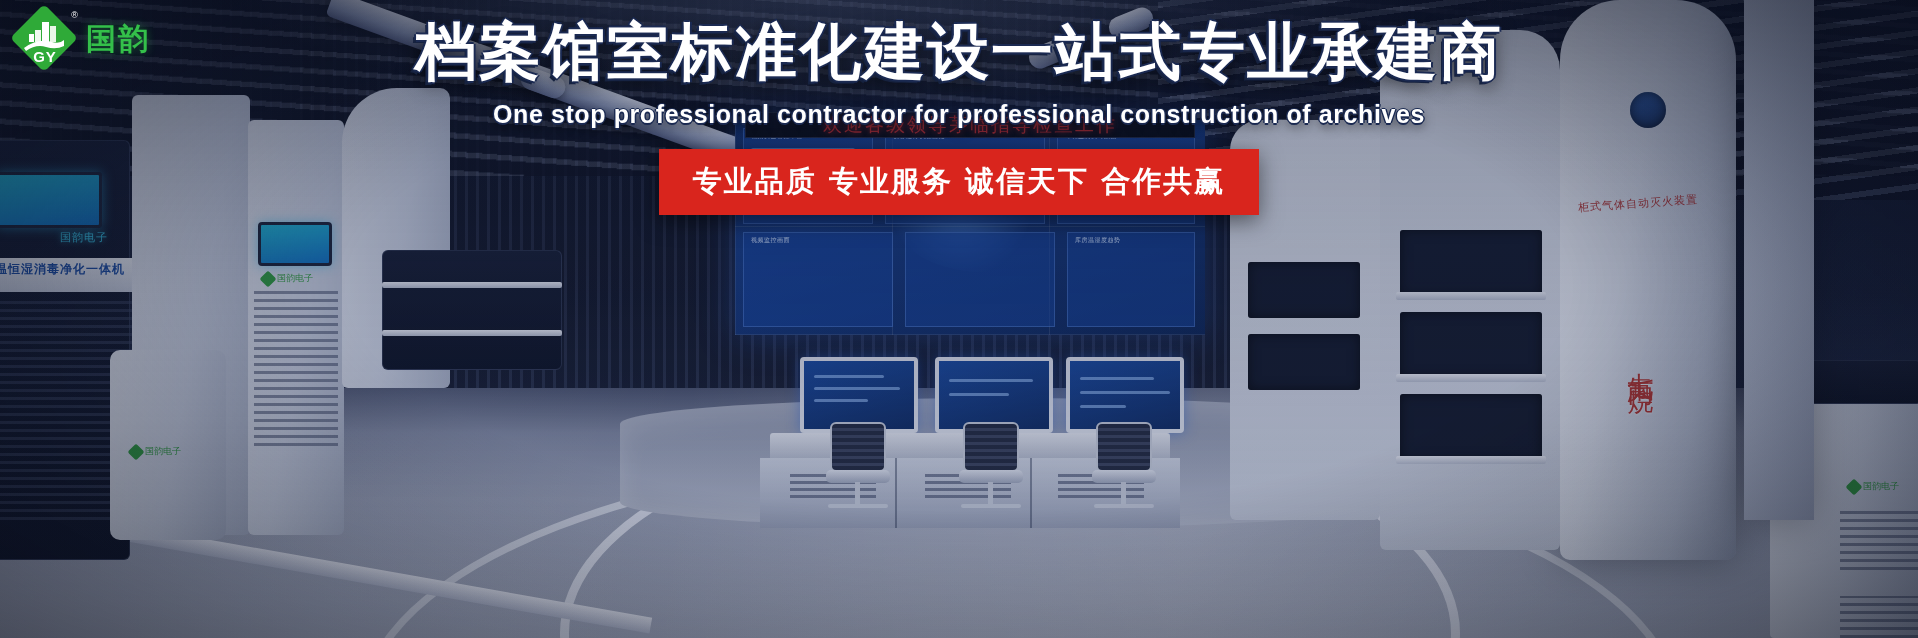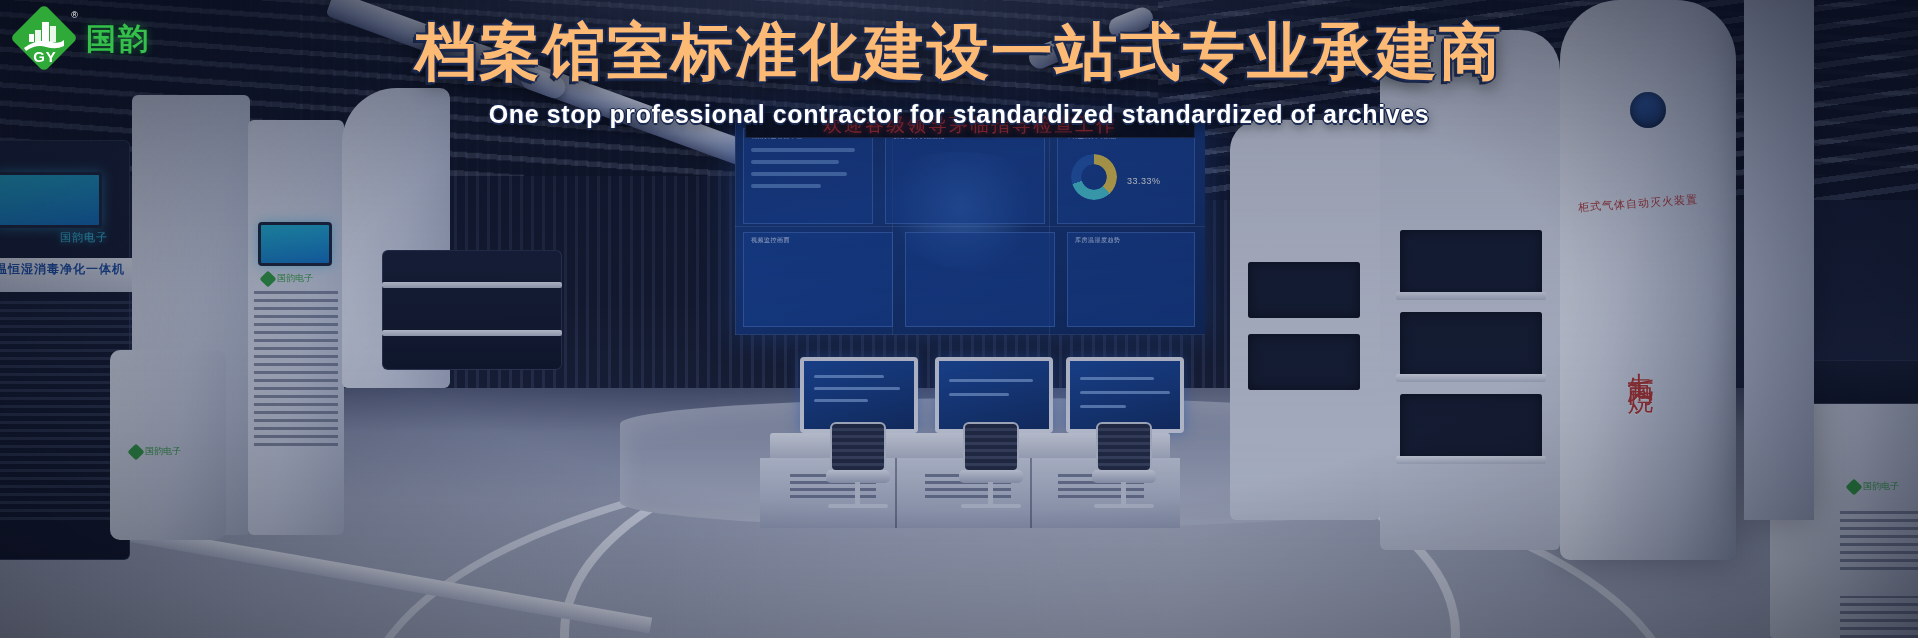--- a/index.html
+++ b/index.html
@@ -311,21 +311,21 @@
     text-shadow:0 2px 10px rgba(0,0,0,.75);
   }
   .kicker-en{
     margin-top:10px;
     font-size:20px; color:#f2f5fb; letter-spacing:1.2px; font-weight:bold;
     font-family:"Liberation Sans",sans-serif;
     text-shadow:0 2px 8px rgba(0,0,0,.8);
   }
   .h1{
     margin-top:10px;
-    font-size:62px; font-weight:bold; color:#fdba74; letter-spacing:2px;
+    font-size:62px; font-weight:bold; color:#ffffff; letter-spacing:2px;
     font-family:"DejaVu Sans","Liberation Sans",sans-serif;
     text-shadow:
       -2px 0 #1b2a52, 2px 0 #1b2a52, 0 -2px #1b2a52, 0 2px #1b2a52,
       -3px 3px 0 #16223f, 0 6px 18px rgba(0,0,0,.7);
   }
   .h2{
     margin-top:6px;
     font-size:25px; font-weight:bold; color:#ffffff; letter-spacing:.6px;
     font-family:"Liberation Sans",sans-serif;
     text-shadow:
@@ -515,16 +515,19 @@
         <path d="M10 40 Q24 30 38 34 Q46 36 50 32 L50 38 Q42 42 32 39 Q22 36 12 43 Z" fill="#ffffff"></path>
       </svg>
       <div class="logo-reg">®</div>
       <div style="position:absolute;left:50%;top:40px;transform:translateX(-50%);font:bold 15px 'Liberation Sans',sans-serif;color:#ffffff;letter-spacing:1px;">GY</div>
     </div>
     <div class="logo-text">国韵</div>
   </div>
 
   <div class="copy">
     <div class="h1">档案馆室标准化建设一站式专业承建商</div>
-    <div class="h2">One stop professional contractor for standardized standardized of archives</div>
+    <div class="h2">One stop professional contractor for professional construction of archives</div>
+    <div class="ribbon-wrap">
+      <div class="ribbon">专业品质  专业服务  诚信天下  合作共赢</div>
+    </div>
   </div>
 
 </div>
 
 </body></html>

